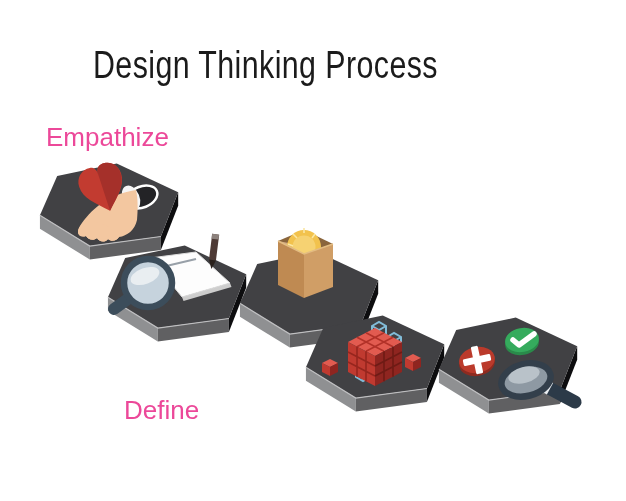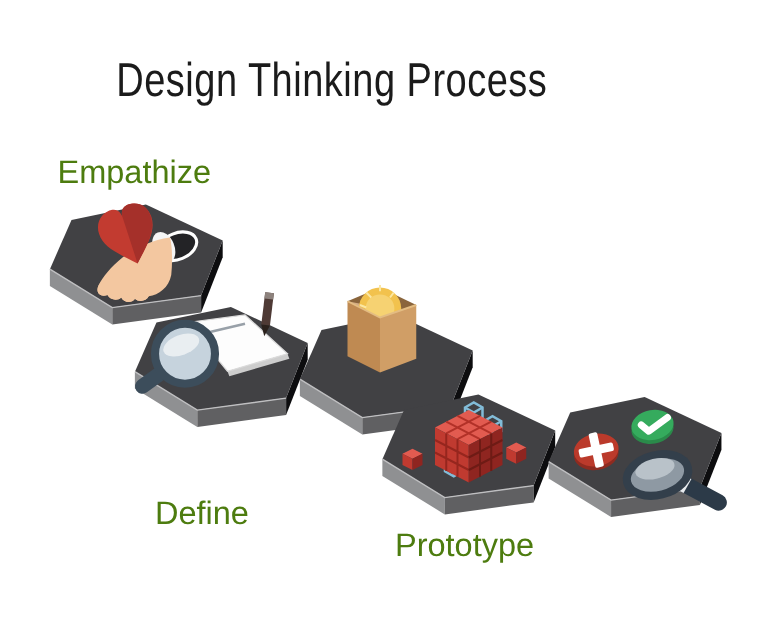--- a/index.html
+++ b/index.html
@@ -1,20 +1,20 @@
 <!DOCTYPE html>
 <html><head>
 <meta charset="utf-8">
 <style>
   html,body{margin:0;padding:0;background:#ffffff;}
   .canvas{position:relative;width:626px;height:501px;background:#ffffff;overflow:hidden;
           font-family:"Liberation Sans","DejaVu Sans",sans-serif;text-align:center;}
   .title{position:absolute;left:93px;top:44px;font-size:38px;font-weight:400;color:#1b1b1b;
          transform:scaleX(0.8);transform-origin:left top;white-space:nowrap;letter-spacing:0.5px;}
-  .stage-label{position:absolute;font-size:26px;color:#4d7c0f;white-space:nowrap;}
+  .stage-label{position:absolute;font-size:26px;color:#ec4899;white-space:nowrap;}
   .lbl-empathize{left:46px;top:122px;}
   .lbl-define{left:124px;top:347px;margin-top:48px;}
   .lbl-ideate{left:270px;top:197px;}
   .lbl-prototype{left:316px;top:421px;}
   .lbl-test{left:479px;top:422px;}
   svg.stage{position:absolute;overflow:visible;}
   .svg-empathize{left:36px;top:148px;}
   .svg-define{left:104px;top:230px;}
   .svg-ideate{left:236px;top:220px;}
   .svg-prototype{left:302px;top:300px;}
@@ -151,21 +151,20 @@
         <polygon points="-8,-4 0,0 0,9 -8,5" fill="#c03a30"></polygon>
         <polygon points="0,0 8,-4 8,5 0,9" fill="#8f2520"></polygon>
       </g>
       <g transform="translate(111,62)">
         <polygon points="0,-8 8,-4 0,0 -8,-4" fill="#e25b50"></polygon>
         <polygon points="-8,-4 0,0 0,9 -8,5" fill="#c03a30"></polygon>
         <polygon points="0,0 8,-4 8,5 0,9" fill="#8f2520"></polygon>
       </g>
     </g>
   </svg>
-  <span class="stage-label lbl-prototype">Prototype</span>
 
   <svg class="stage svg-test" width="150" height="120" viewBox="0 0 150 120">
     <g transform="translate(2,4) scale(0.96)">
       <polygon class="pf-left" points="2,66 54,98 54,112 2,80"></polygon>
       <polygon class="pf-front" points="54,98 128,88 128,102 54,112"></polygon>
       <polygon class="pf-right" points="128,88 146,42 146,56 128,102"></polygon>
       <polygon class="pf-top" points="128,88 54,98 2,66 20,25 82,12 146,42"></polygon>
       <polyline class="pf-edge" points="2,66 54,98 128,88"></polyline>
     </g>
     <g>

